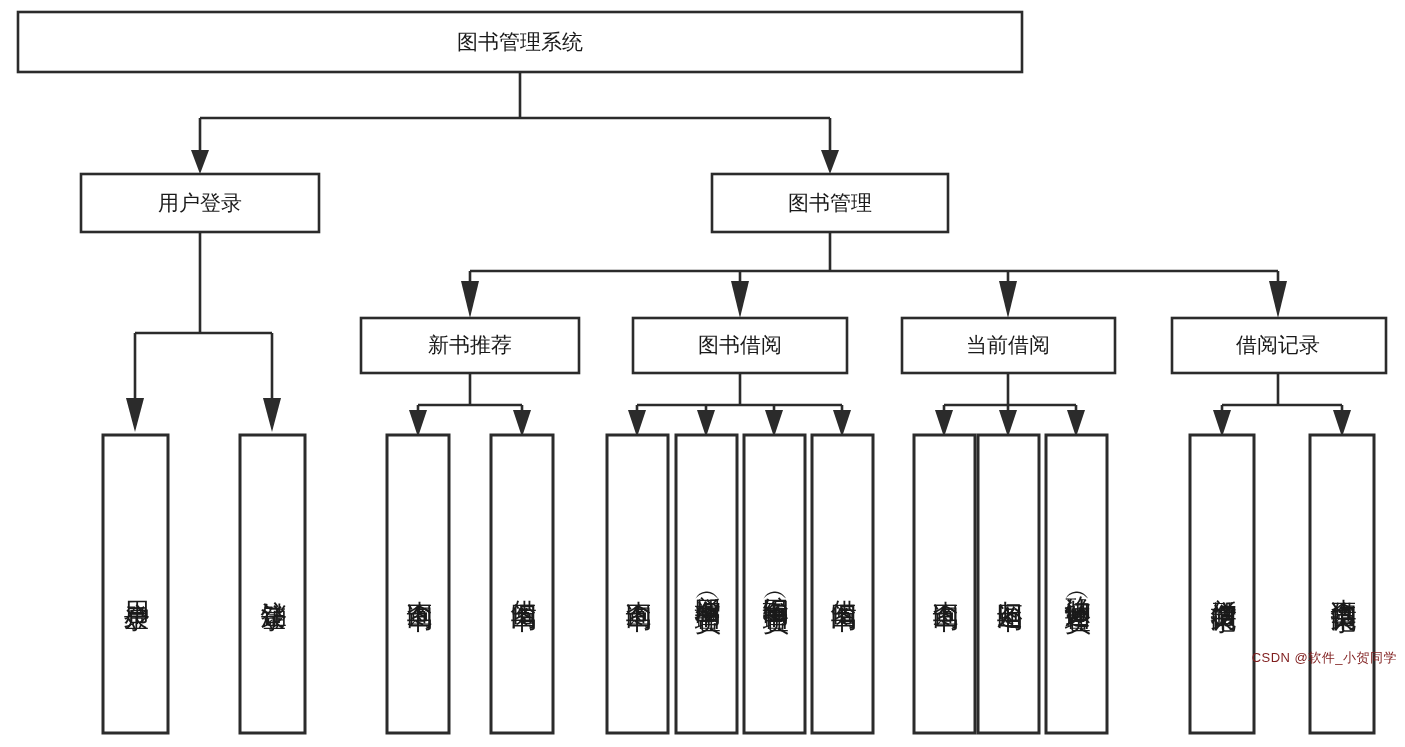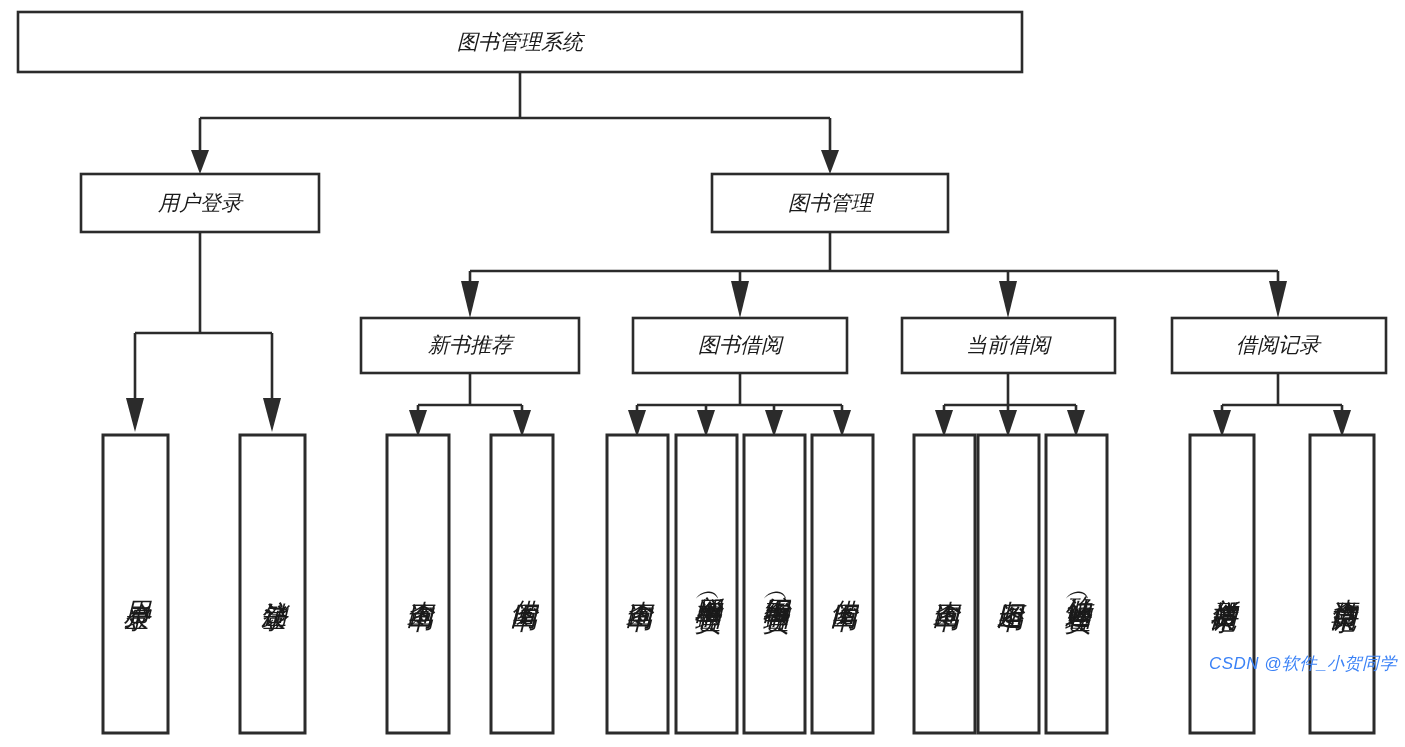--- a/index.html
+++ b/index.html
@@ -14,21 +14,20 @@
     font-family: "Liberation Sans", "DejaVu Sans", sans-serif;
     overflow: hidden;
     position: relative;
   }
   #diagram-root {
     position: absolute;
     left: 0;
     top: 0;
     width: 1405px;
     height: 675px;
-    font-style: italic;
   }
   svg.flow {
     display: block;
     width: 1405px;
     height: 747px;
   }
   .node-rect {
     fill: #ffffff;
     stroke: #2b2b2b;
     stroke-width: 2.6;
@@ -58,24 +57,24 @@
     font-size: 26px;
     fill: #1a1a1a;
     writing-mode: vertical-rl;
     text-orientation: upright;
     letter-spacing: 2px;
     dominant-baseline: middle;
   }
   .watermark {
     position: absolute;
     right: 8px;
-    bottom: 0;
-    font-family: "Liberation Sans", "DejaVu Sans", sans-serif;
-    font-size: 17px;
-    color: #3b82f6;
+    bottom: 8px;
+    font-family: "Liberation Sans", "DejaVu Sans", sans-serif;
+    font-size: 13px;
+    color: #7f1d1d;
     letter-spacing: 0.5px;
     white-space: nowrap;
     user-select: none;
   }
 </style>
 </head>
 <body>
 
 <div id="diagram-root">
   <svg class="flow" viewBox="0 0 1405 747" xmlns="http://www.w3.org/2000/svg">

